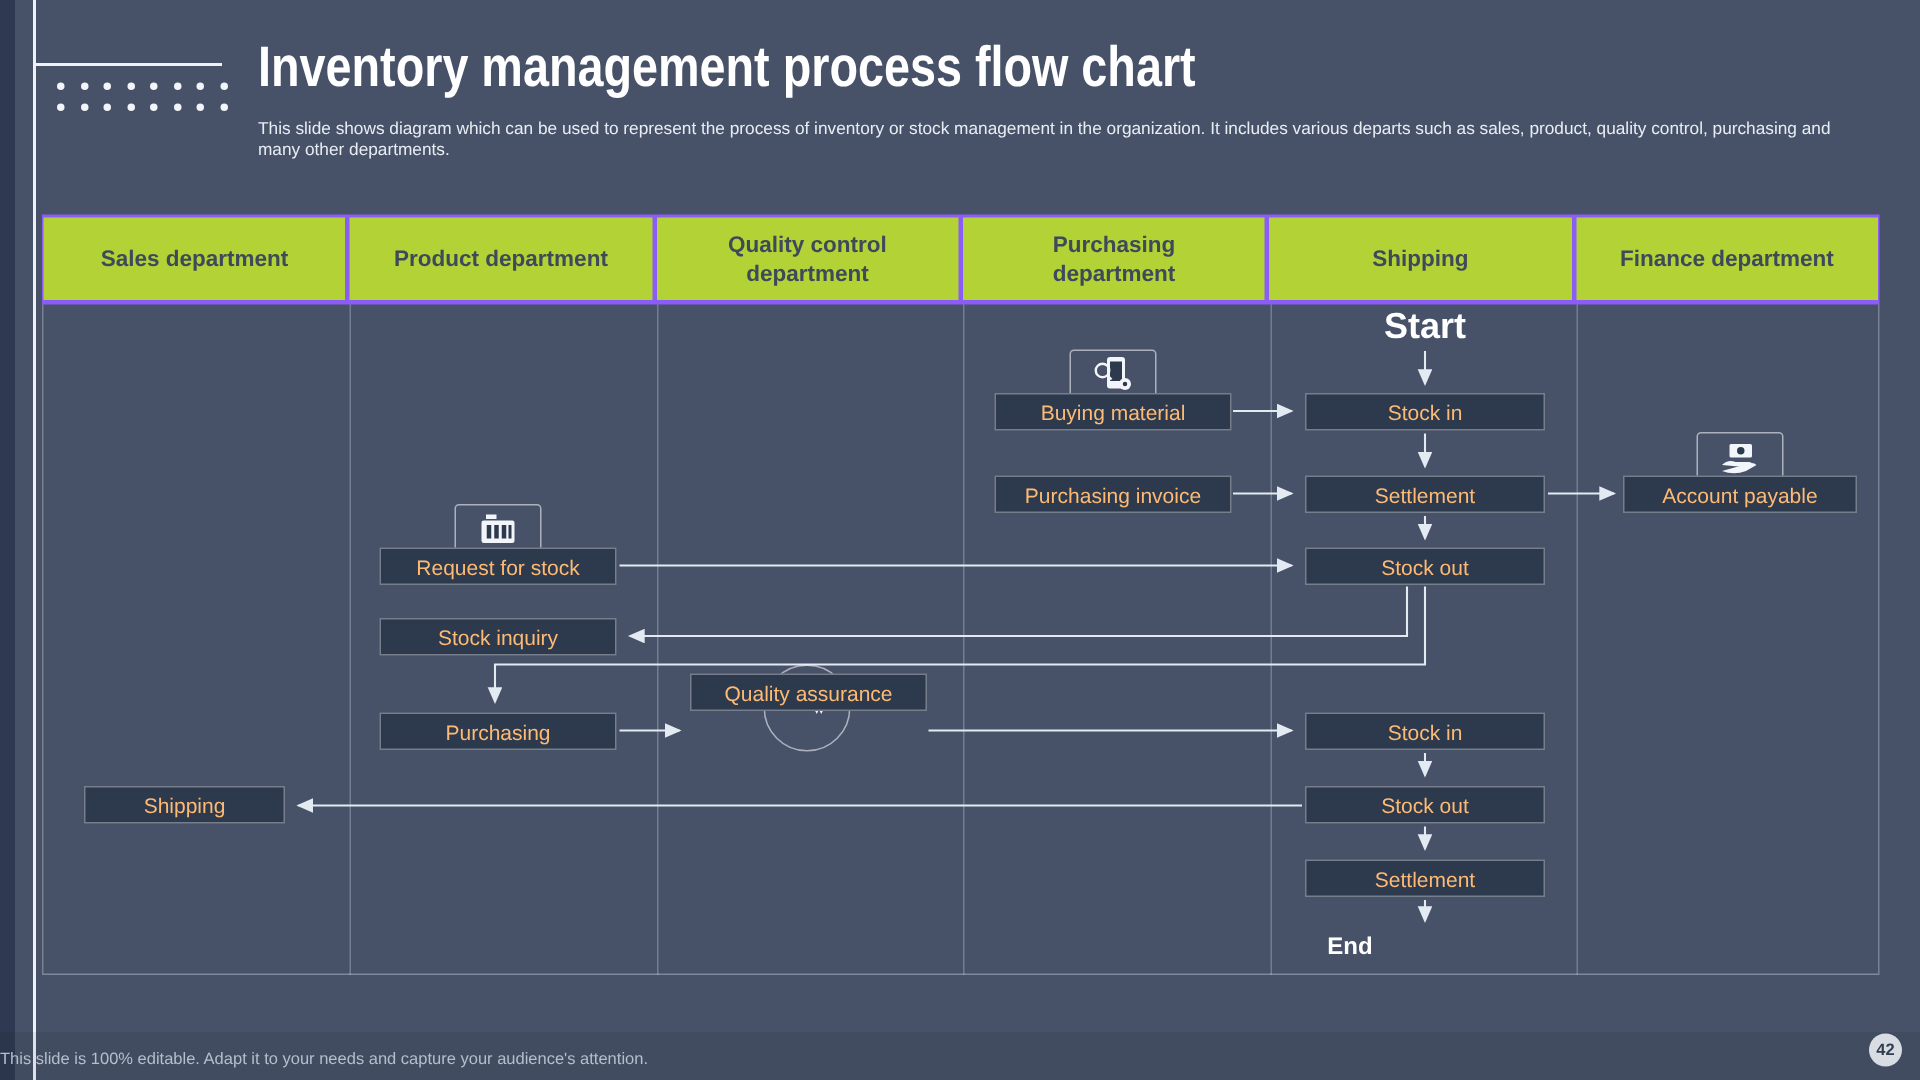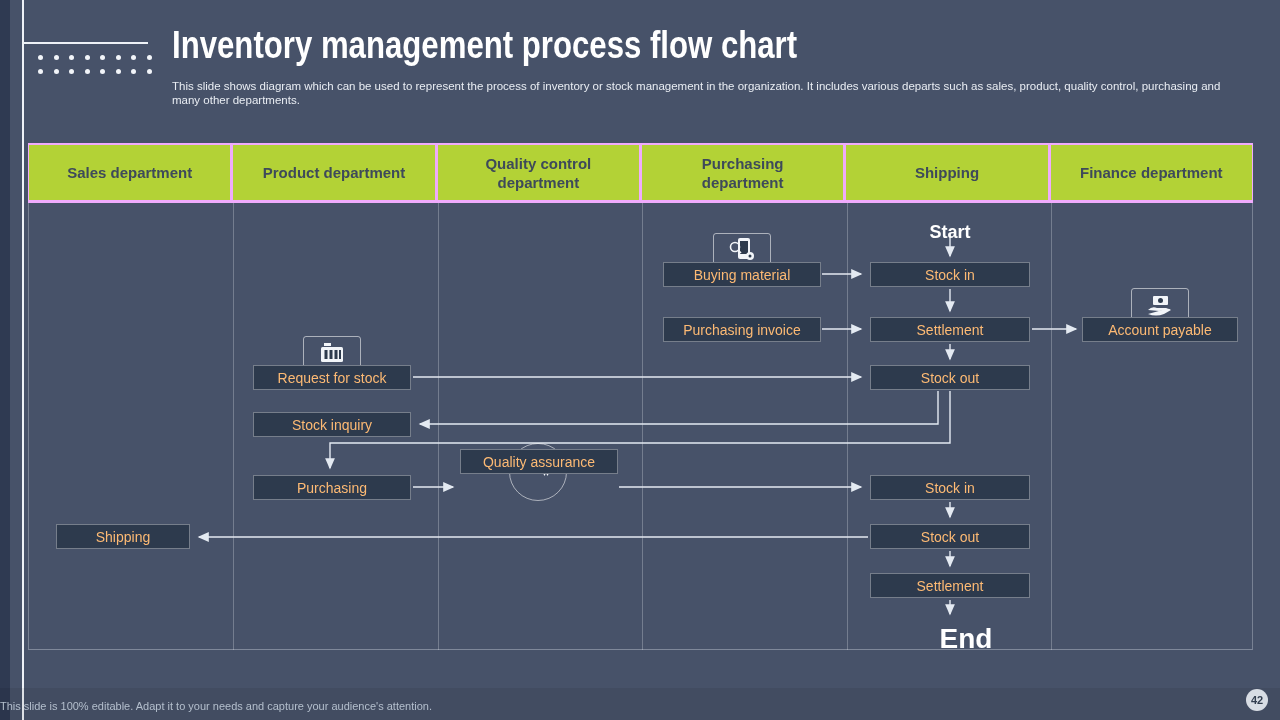--- a/index.html
+++ b/index.html
@@ -19,21 +19,21 @@
   .title{
     position:absolute;left:172px;top:24px;color:#ffffff;font-size:38px;font-weight:bold;
     white-space:nowrap;transform:scaleX(0.82);transform-origin:left center;letter-spacing:0px;
   }
   .subtitle{
     position:absolute;left:172px;top:79px;width:1072px;color:#e9edf3;
     font-size:11.5px;line-height:14px;
   }
   
   .thead{
-    position:absolute;left:28px;top:143px;width:1225px;height:60px;background:#f0abfc;
+    position:absolute;left:28px;top:143px;width:1225px;height:60px;background:#8b5cf6;
     box-sizing:border-box;padding:2px 1px 3px 1px;display:flex;gap:3px;
   }
   .th{
     flex:1 1 0;background:#b3d236;color:#3e4a5a;font-size:15px;font-weight:bold;
     display:flex;align-items:center;justify-content:center;text-align:center;line-height:19px;
     padding:0 18px;box-sizing:border-box;
   }
   .tbody{
     position:absolute;left:28px;top:203px;width:1225px;height:447px;box-sizing:border-box;
     border-left:1px solid rgba(233,238,245,0.30);
@@ -176,36 +176,36 @@
 
   <div class="icon-frame rect" style="left:1131px;top:288px">
     <svg width="32" height="28" viewBox="0 0 32 28">
       <rect x="9" y="4" width="15" height="9" rx="1" fill="#f2f5f9"></rect>
       <circle cx="16.5" cy="8.5" r="2.5" fill="#2d3a4d"></circle>
       <path d="M4,18 Q8,14 13,16 L22,16 Q24,16 24,18 L15,19 Z" fill="#f2f5f9"></path>
       <path d="M4,22 Q12,25 20,22 L27,18 Q25,16 22,17" fill="#f2f5f9"></path>
     </svg>
   </div>
 
-  <div class="terminal" style="left:870px;top:222px;font-size:18px">Start</div>
+  <div class="terminal" style="left:870px;top:204px;font-size:24px">Start</div>
 
   <div class="node" style="left:663px;top:262px;width:158px">Buying material</div>
   <div class="node" style="left:663px;top:317px;width:158px">Purchasing invoice</div>
   <div class="node" style="left:870px;top:262px;width:160px">Stock in</div>
   <div class="node" style="left:870px;top:317px;width:160px">Settlement</div>
   <div class="node" style="left:870px;top:365px;width:160px">Stock out</div>
   <div class="node" style="left:1082px;top:317px;width:156px">Account payable</div>
   <div class="node" style="left:253px;top:365px;width:158px">Request for stock</div>
   <div class="node" style="left:253px;top:412px;width:158px">Stock inquiry</div>
   <div class="node" style="left:253px;top:475px;width:158px">Purchasing</div>
   <div class="node" style="left:460px;top:449px;width:158px">Quality assurance</div>
   <div class="node" style="left:870px;top:475px;width:160px">Stock in</div>
   <div class="node" style="left:870px;top:524px;width:160px">Stock out</div>
   <div class="node" style="left:870px;top:573px;width:160px">Settlement</div>
   <div class="node" style="left:56px;top:524px;width:134px">Shipping</div>
 
-  <div class="terminal" style="left:886px;top:623px;font-size:28px">End</div>
+  <div class="terminal" style="left:820px;top:623px;font-size:16px">End</div>
 
   <div class="footer-band"></div>
   <div class="footer-text">This slide is 100% editable. Adapt it to your needs and capture your audience's attention.</div>
   <div class="page-badge">42</div>
 
 </div>
 
 </body></html>

